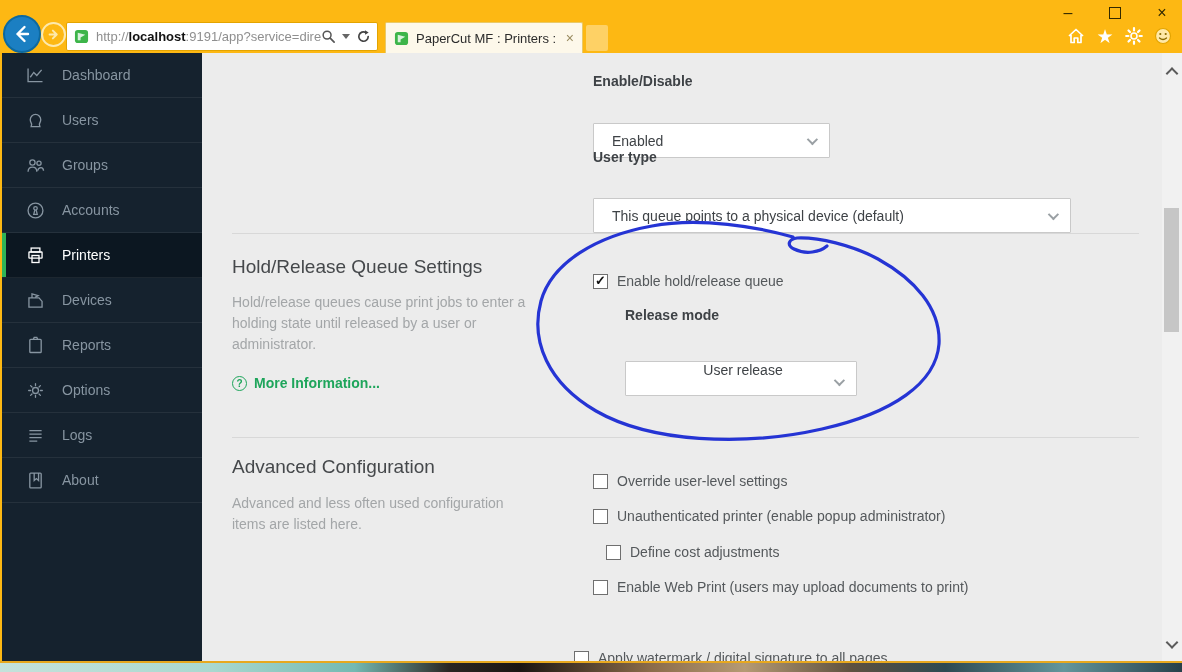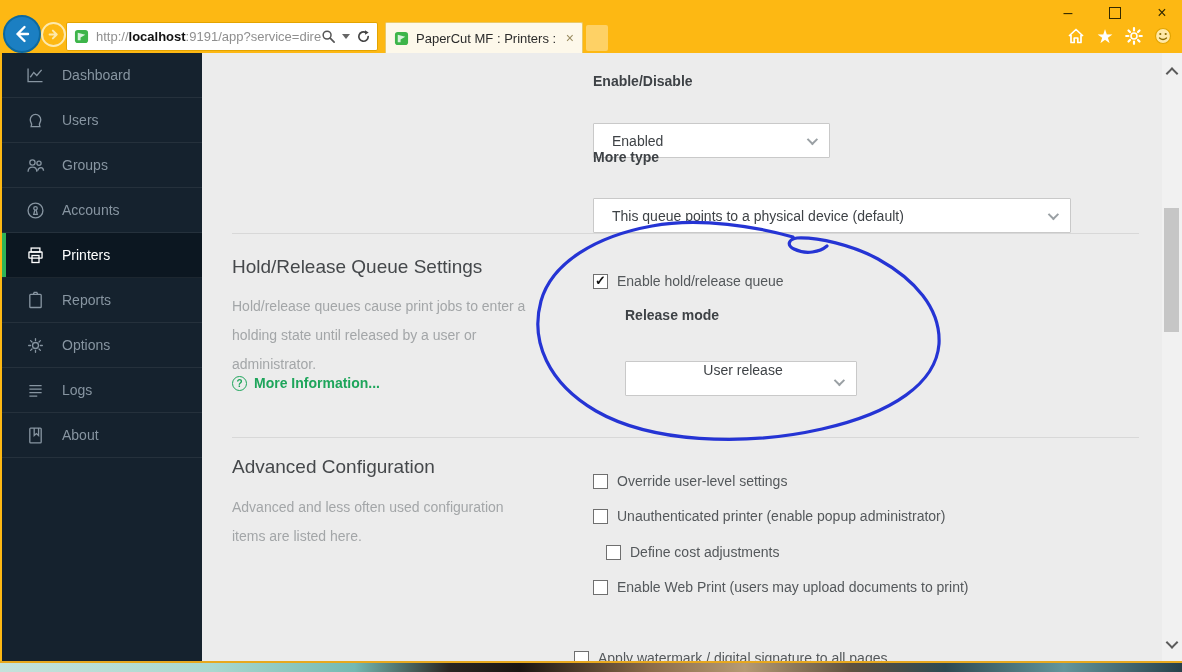--- a/index.html
+++ b/index.html
@@ -69,21 +69,21 @@
   .sel .sel-chev { margin-left:auto; width:8px; height:8px; border-right:2px solid #9aa0a4; border-bottom:2px solid #9aa0a4; transform:rotate(45deg) translateY(-2px); }
   .lbl-ed { left:391px; top:20px; }
   .sel-ed { left:391px; top:40px; width:237px; }
   .lbl-qt { left:391px; top:96px; }
   .sel-qt { left:391px; top:115px; width:478px; }
   .divider { position:absolute; left:30px; width:907px; height:1px; background:#d8d8d8; }
   .div1 { top:180px; } .div2 { top:384px; }
 
   .sec-title { position:absolute; left:30px; font-size:19px; font-weight:normal; color:#45484b; }
   .hr-title { top:203px; } .adv-title { top:403px; }
-  .sec-desc { position:absolute; left:30px; width:302px; font-size:14px; line-height:29px; color:#a3a6a8; }
+  .sec-desc { position:absolute; left:30px; width:302px; font-size:14px; line-height:21px; color:#a3a6a8; }
   .hr-desc { top:239px; } .adv-desc { top:440px; }
 
   .more-info { position:absolute; left:30px; top:322px; display:flex; align-items:center; gap:7px; cursor:pointer; }
   .mi-circ { width:15px; height:15px; border:1.5px solid #1ea55b; border-radius:50%; color:#1ea55b; font-size:10px; font-weight:bold; display:flex; align-items:center; justify-content:center; }
   .mi-text { font-size:14px; font-weight:bold; color:#1ea55b; }
 
   .cb-row { position:absolute; display:flex; align-items:center; gap:9px; }
   .cb-box { width:15px; height:15px; background:#fff; border:1px solid #6f6f6f; flex:none; display:flex; align-items:center; justify-content:center; }
   .cb-box .chk { font-size:13px; font-weight:bold; color:#111; line-height:1; transform:translateY(-1px); }
   .cb-label { font-size:14px; color:#54585b; white-space:nowrap; }
@@ -241,20 +241,29 @@
               <rect x="7" y="3.5" width="10" height="4.5"></rect>
               <rect x="4.5" y="8" width="15" height="7" rx="0.5"></rect>
               <rect x="8" y="12" width="8" height="8"></rect>
             </svg>
           </span>
         <span>Printers</span>
       </div>
       <div class="sb-item">
         <span class="sb-ico">
             <svg viewBox="0 0 24 24">
+              <path d="M4.5 9 H16 L19.5 13 V19.5 H4.5 Z"></path>
+              <path d="M8 9 V4.5 L15 6.5 L11.5 8.5"></path>
+            </svg>
+          </span>
+        <span>Devices</span>
+      </div>
+      <div class="sb-item">
+        <span class="sb-ico">
+            <svg viewBox="0 0 24 24">
               <rect x="5.5" y="5" width="13" height="15" rx="1"></rect>
               <path d="M9.5 5 L10.5 2.8 H13.5 L14.5 5"></path>
             </svg>
           </span>
         <span>Reports</span>
       </div>
       <div class="sb-item">
         <span class="sb-ico">
             <svg viewBox="0 0 24 24">
               <circle cx="12" cy="12" r="3.4"></circle>
@@ -285,21 +294,21 @@
     </nav>
 
     <main class="content">
 
       <div class="fld-label lbl-ed">Enable/Disable</div>
       <div class="sel sel-ed">
         <span>Enabled</span>
         <span class="sel-chev"></span>
       </div>
 
-      <div class="fld-label lbl-qt">More type</div>
+      <div class="fld-label lbl-qt">User type</div>
       <div class="sel sel-qt">
         <span>This queue points to a physical device (default)</span>
         <span class="sel-chev"></span>
       </div>
 
       <div class="divider div1"></div>
 
       <h2 class="sec-title hr-title" style="margin:0;">Hold/Release Queue Settings</h2>
       <p class="sec-desc hr-desc" style="margin:0;">Hold/release queues cause print jobs to enter a holding state until released by a user or administrator.</p>
       <div class="more-info">

